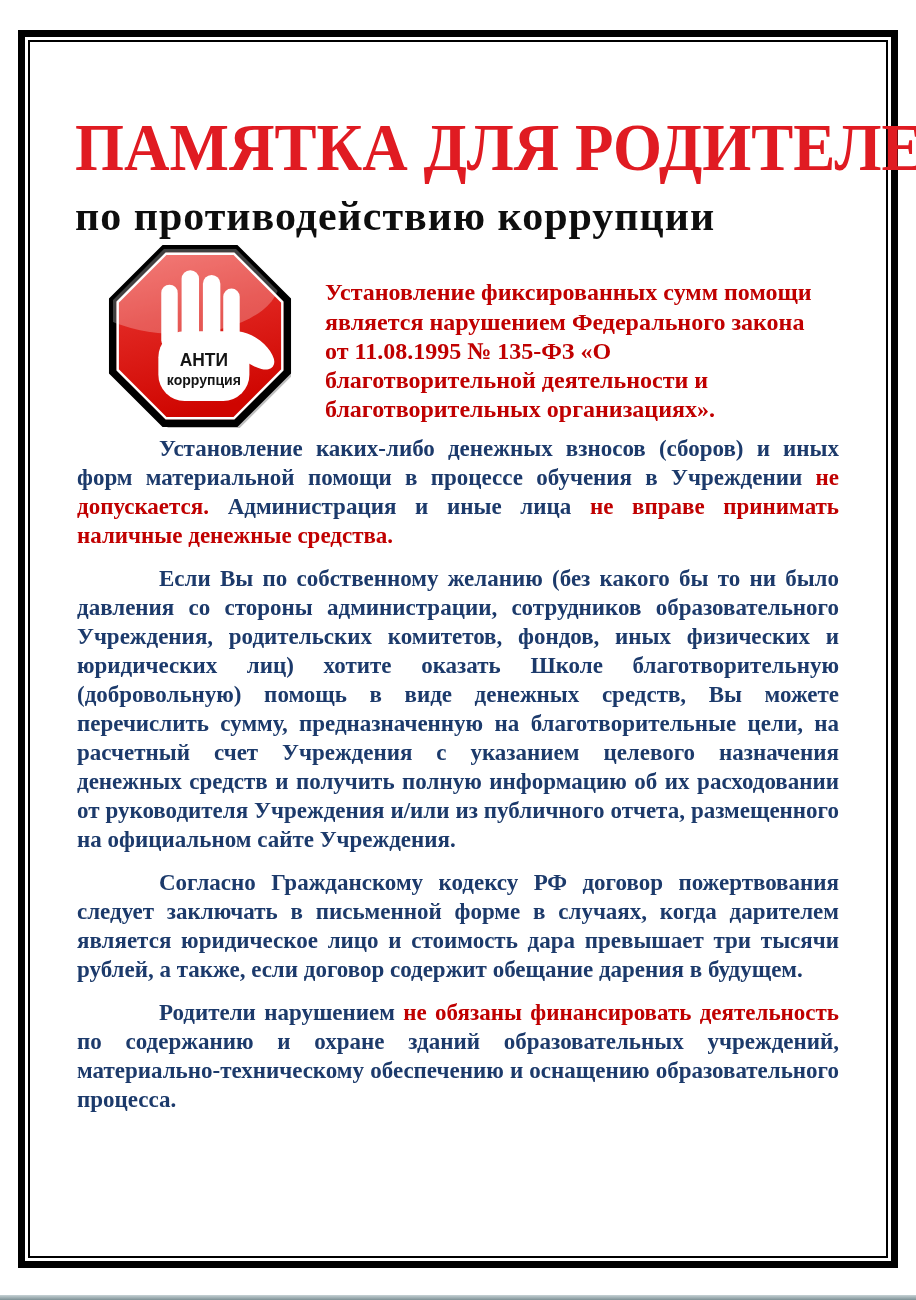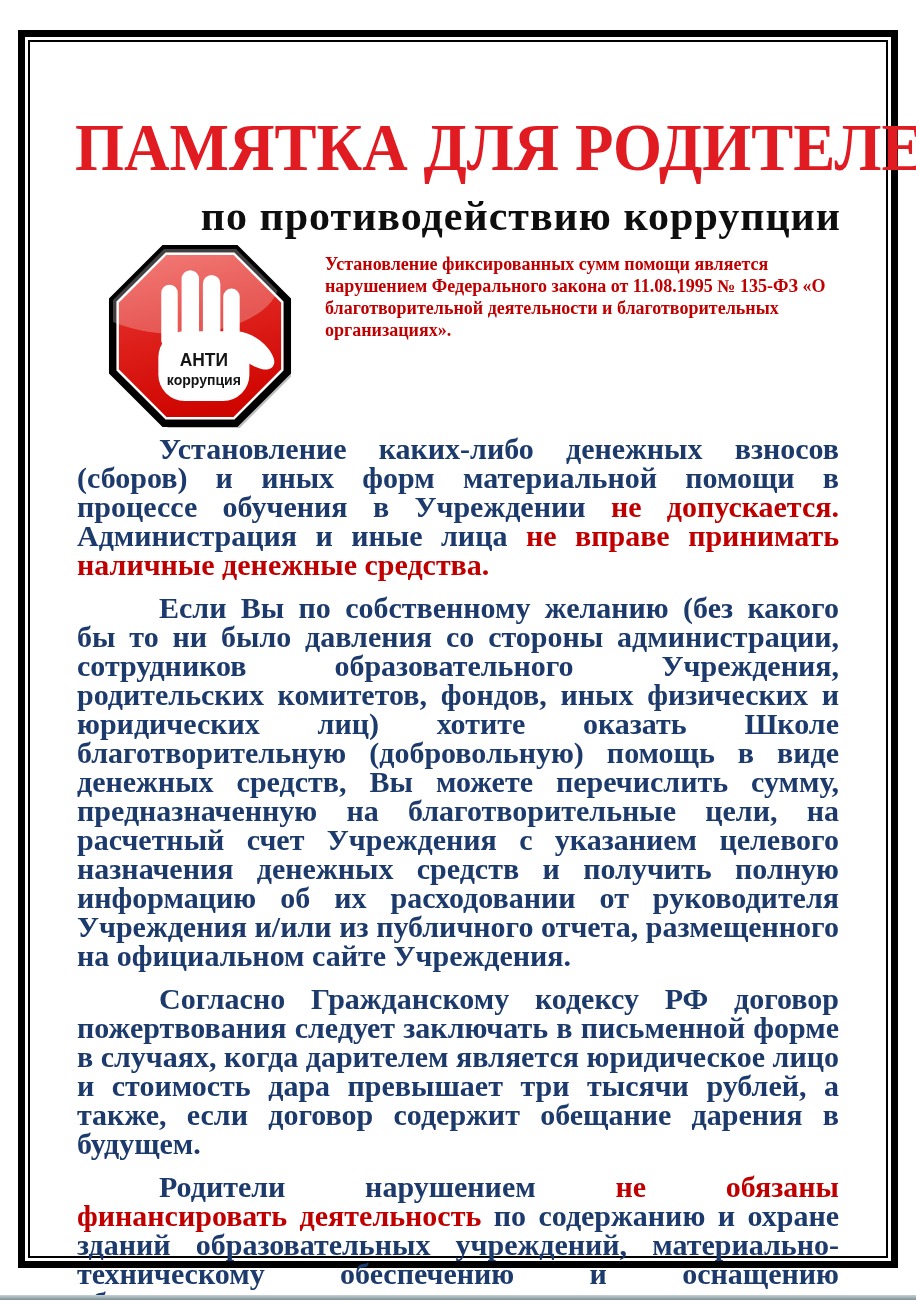--- a/index.html
+++ b/index.html
@@ -32,21 +32,21 @@
     font-weight: bold;
     font-size: 63px;
     line-height: 1.1;
     letter-spacing: 0px;
     white-space: nowrap;
     transform: scaleY(1.08);
     transform-origin: top center;
     margin: 0;
   }
   .subtitle {
-    text-align: right;
+    text-align: left;
     color: #0e0e0e;
     font-weight: bold;
     font-size: 42px;
     line-height: 1.05;
     margin: 14px 0 0 0;
     letter-spacing: 1px;
   }
   .intro-row {
     display: flex;
     align-items: flex-start;
@@ -56,31 +56,31 @@
     flex: 0 0 auto;
     width: 250px;
     display: flex;
     justify-content: center;
     padding-top: 2px;
   }
   .callout {
     flex: 1 1 auto;
     color: var(--red);
     font-weight: bold;
-    font-size: 18px;
+    font-size: 24px;
     line-height: 1.22;
-    margin-top: 12px;
+    margin-top: 36px;
     padding-right: 14px;
     text-align: left;
   }
   .paragraphs { margin-top: 6px; }
   .para {
     color: var(--navy);
     font-weight: bold;
-    font-size: 30px;
+    font-size: 23px;
     line-height: 29px;
     text-align: justify;
     text-indent: 82px;
     margin: 0 0 14px 0;
     padding: 0 2px;
   }
   .para .navy { color: var(--navy); }
   .para .red  { color: var(--red); }
   .bottom-strip {
     position: absolute;

